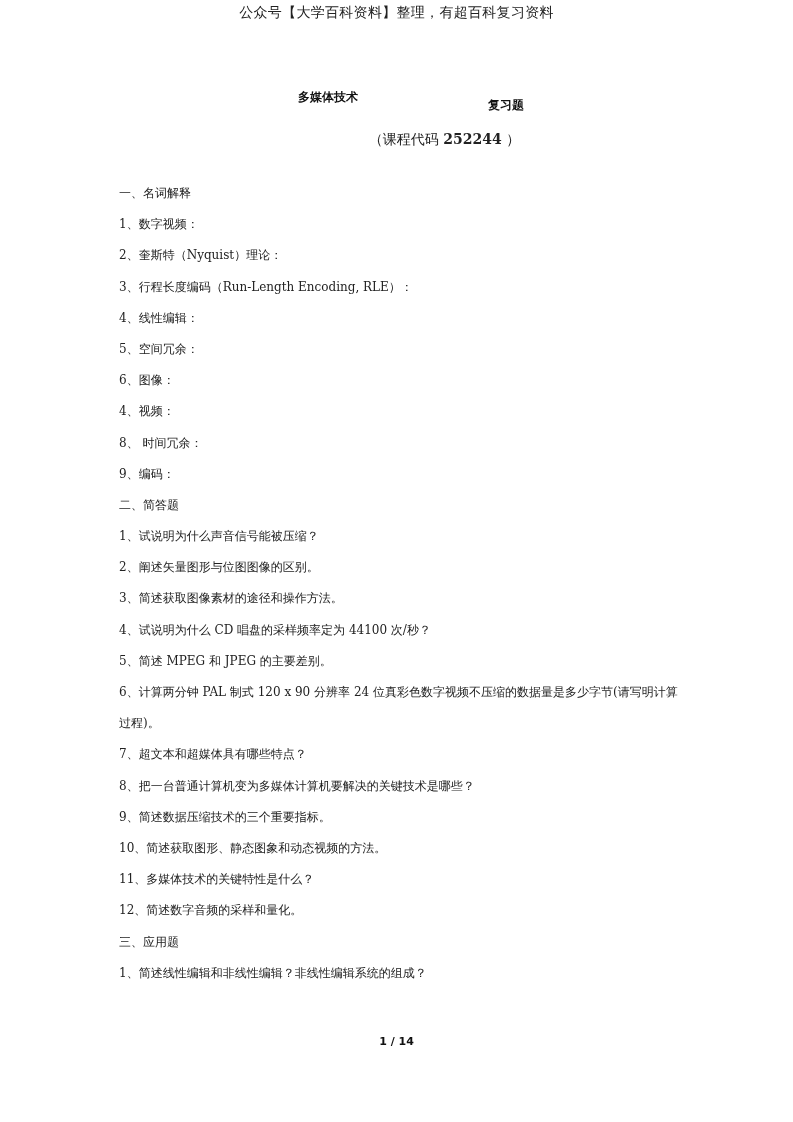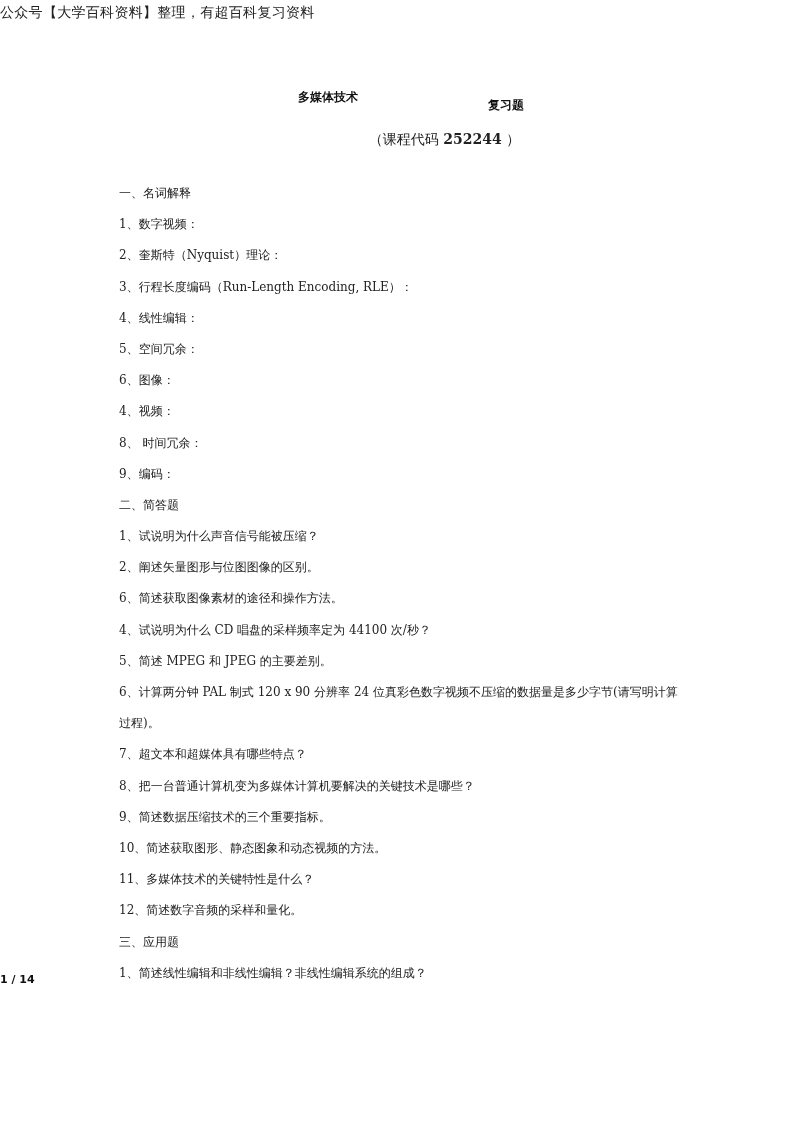--- a/index.html
+++ b/index.html
@@ -13,20 +13,21 @@
       position: relative;
       overflow: hidden;
       font-family: "DejaVu Serif", "Liberation Serif", serif;
       color: #1a1a1a;
     }
     .header-note {
       position: absolute;
       top: 4px;
       left: 0;
       width: 793px;
+      text-align: center;
       font-size: 14px;
       color: #222;
       letter-spacing: 0.3px;
     }
     .title-left {
       position: absolute;
       top: 89px;
       left: 298px;
       font-size: 12px;
       font-weight: bold;
@@ -68,23 +69,24 @@
       height: 31.2px;
       white-space: nowrap;
       color: #222;
     }
     .line.wrap {
       white-space: normal;
       height: auto;
     }
     .page-footer {
       position: absolute;
-      top: 973px;
+      top: 1035px;
       left: 0;
       width: 793px;
+      text-align: center;
       font-size: 11px;
       font-weight: bold;
       font-family: "DejaVu Sans", "Liberation Sans", sans-serif;
       color: #111;
     }
   </style>
 </head>
 <body>
 
 <div class="header-note">公众号【大学百科资料】整理，有超百科复习资料</div>
@@ -105,21 +107,21 @@
   <div class="line">4、线性编辑：</div>
   <div class="line">5、空间冗余：</div>
   <div class="line">6、图像：</div>
   <div class="line">4、视频：</div>
   <div class="line">8、 时间冗余：</div>
   <div class="line">9、编码：</div>
 
   <div class="line">二、简答题</div>
   <div class="line">1、试说明为什么声音信号能被压缩？</div>
   <div class="line">2、阐述矢量图形与位图图像的区别。</div>
-  <div class="line">6、简述获取图像素材的途径和操作方法。</div>
+  <div class="line">3、简述获取图像素材的途径和操作方法。</div>
   <div class="line">4、试说明为什么 CD 唱盘的采样频率定为 44100 次/秒？</div>
   <div class="line">5、简述 MPEG 和 JPEG 的主要差别。</div>
   <div class="line wrap">6、计算两分钟 PAL 制式 120 x 90 分辨率 24 位真彩色数字视频不压缩的数据量是多少字节(请写明计算过程)。</div>
   <div class="line">7、超文本和超媒体具有哪些特点？</div>
   <div class="line">8、把一台普通计算机变为多媒体计算机要解决的关键技术是哪些？</div>
   <div class="line">9、简述数据压缩技术的三个重要指标。</div>
   <div class="line">10、简述获取图形、静态图象和动态视频的方法。</div>
   <div class="line">11、多媒体技术的关键特性是什么？</div>
   <div class="line">12、简述数字音频的采样和量化。</div>
 

